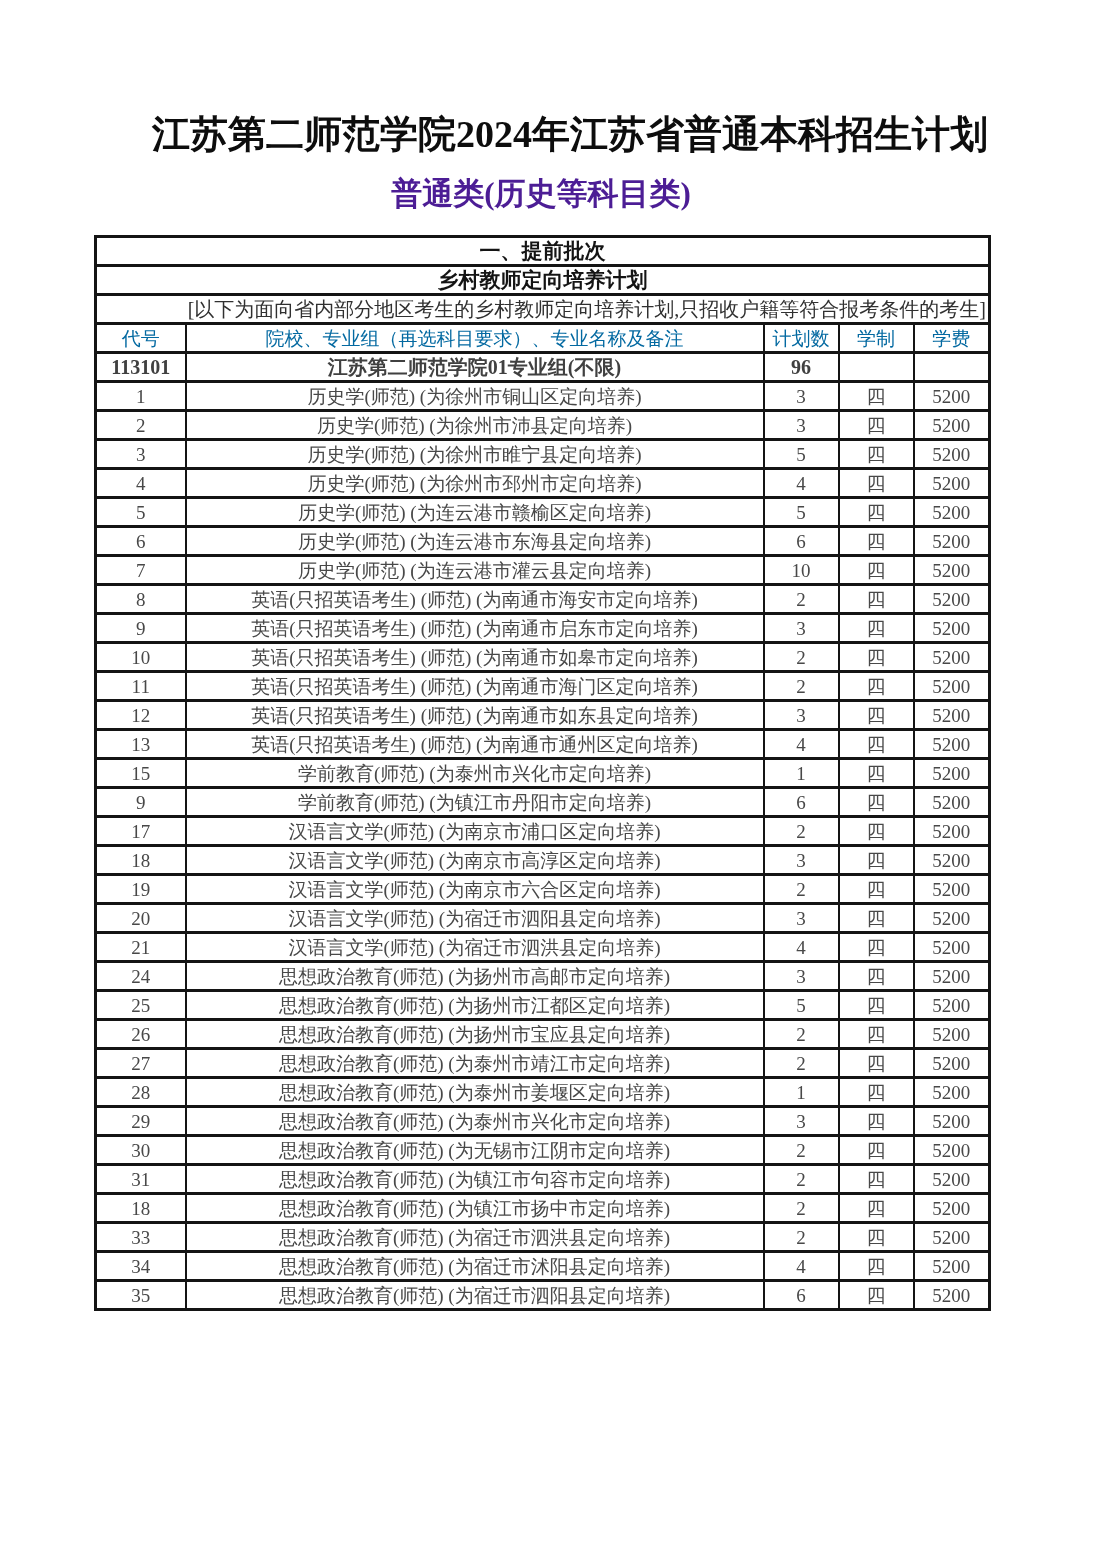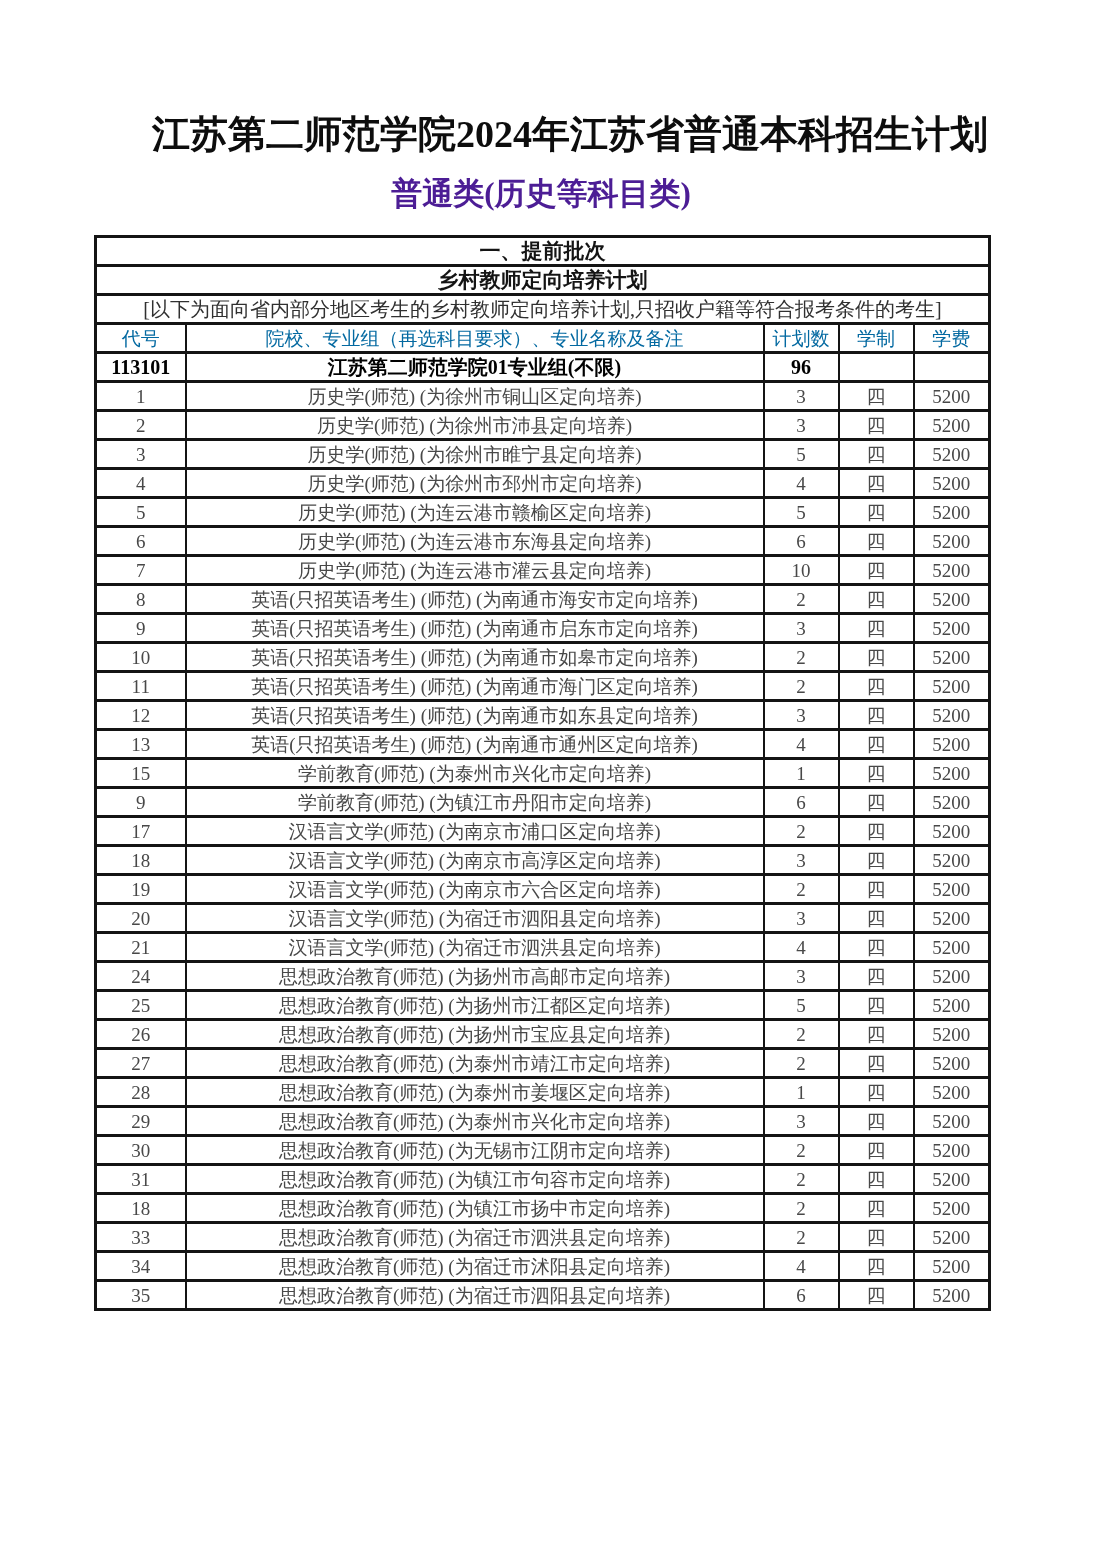--- a/index.html
+++ b/index.html
@@ -70,29 +70,30 @@
   }
   tr.full-row td {
     font-weight: 700;
     font-size: 21px;
     color: #141414;
   }
   tr.note-row td {
     font-weight: 400;
     font-size: 20px;
     color: #303030;
+    text-align: right;
   }
   tr.colhead-row td {
     font-size: 19px;
     color: #0369a1;
   }
   tr.group-row td {
     font-weight: 700;
     font-size: 20px;
-    color: #000000;
+    color: #404040;
   }
   tr.data-row td {
     font-weight: 400;
     color: #484848;
   }
 </style>
 </head>
 <body>
 
 <div class="doc">

